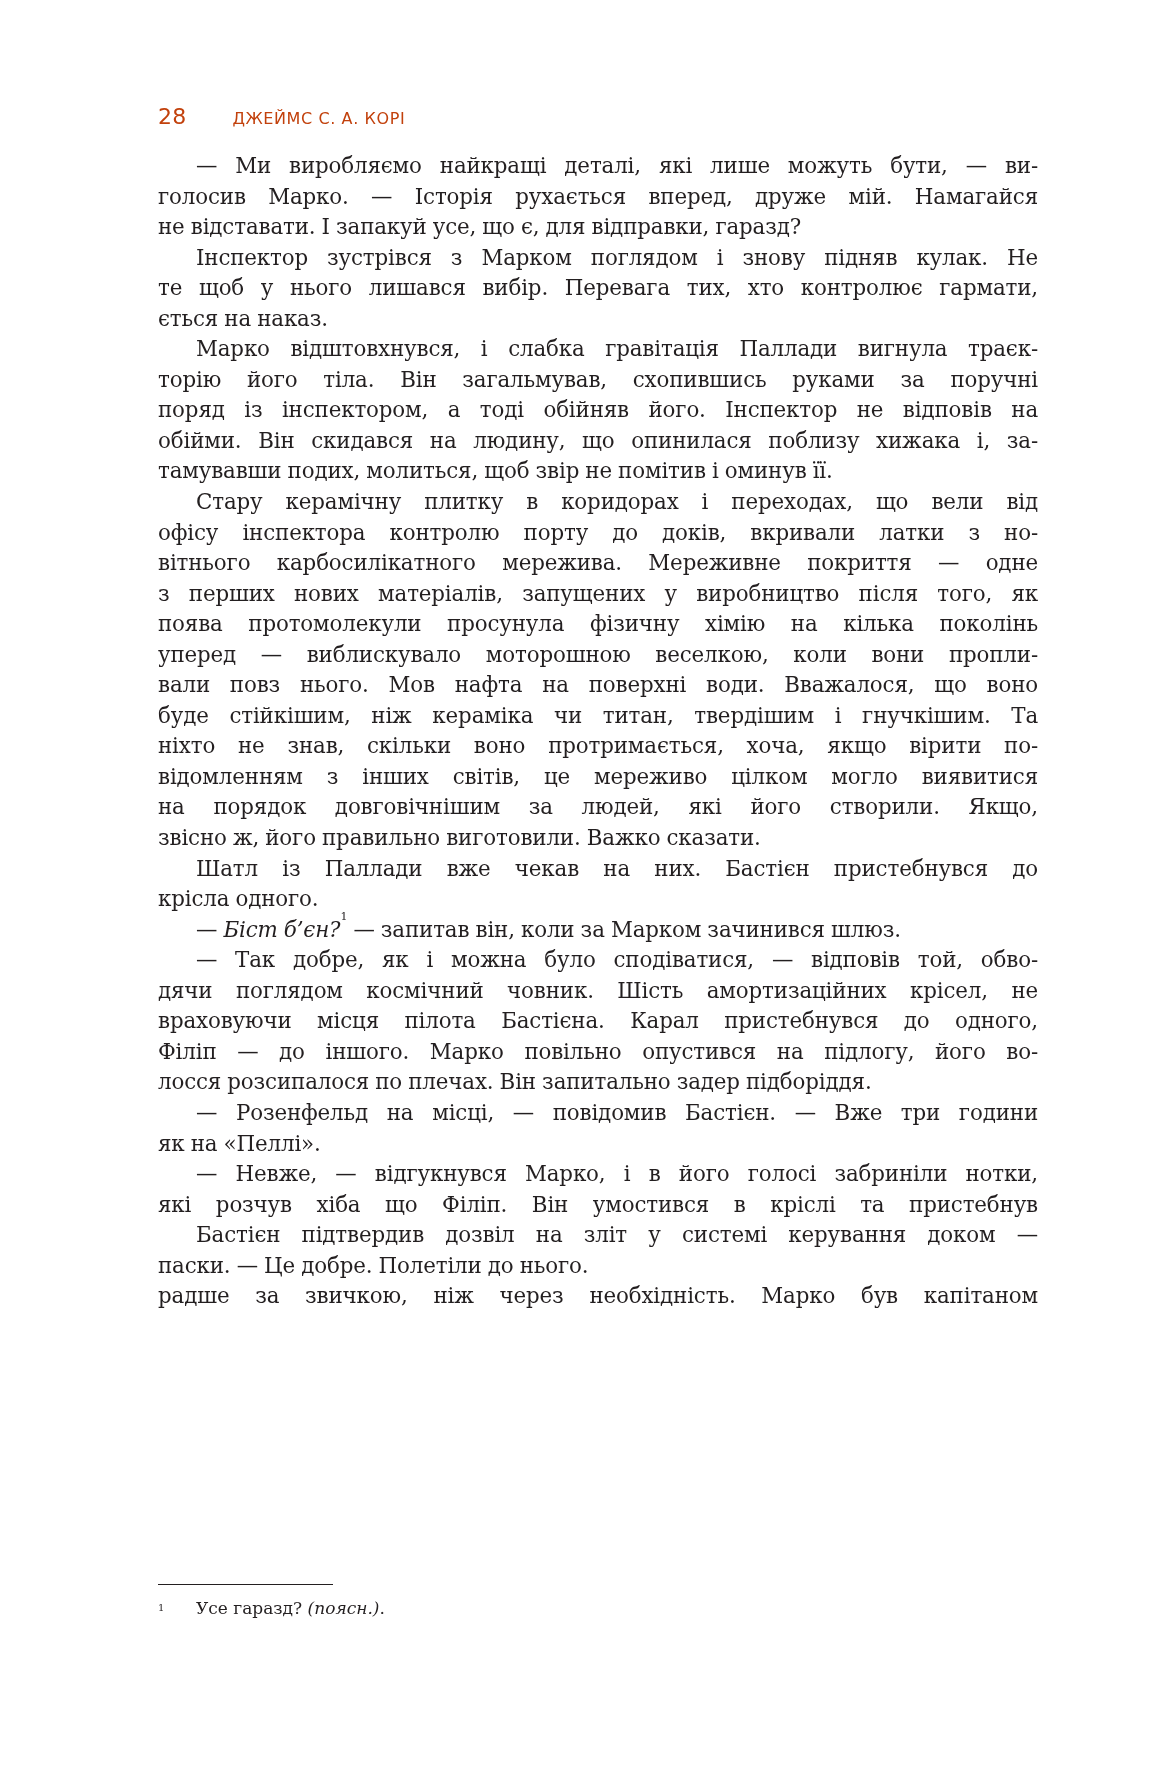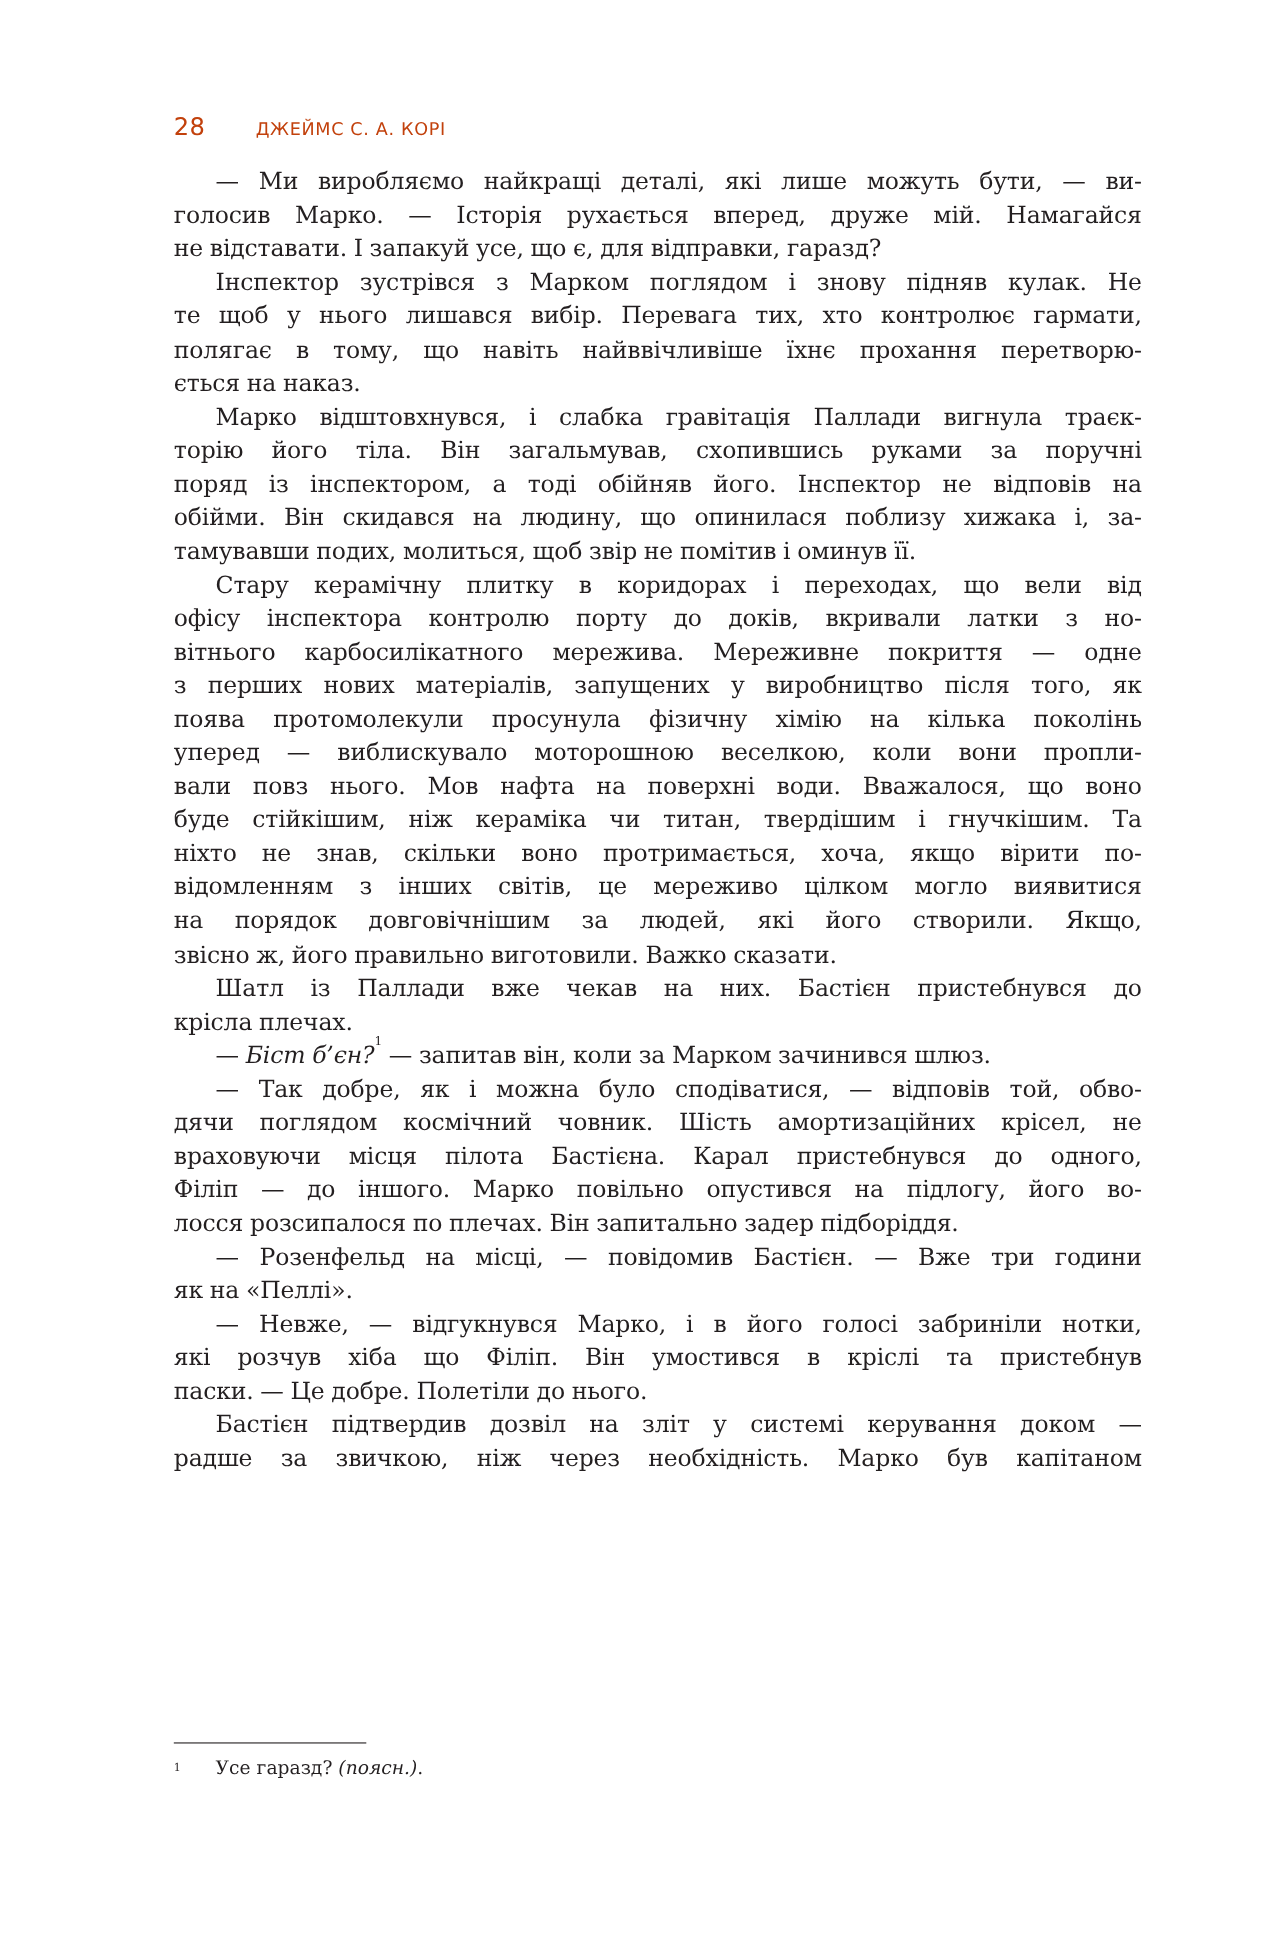--- a/index.html
+++ b/index.html
@@ -112,53 +112,52 @@
   <span class="page-number">28</span>
   <span class="author">ДЖЕЙМС С. А. КОРІ</span>
 </div>
 
 <div class="body-text" id="body-text">
     <span class="line indent"><span class="line-inner"><span>— Ми виробляємо найкращі деталі, які лише можуть бути, — ви-</span></span></span>
     <span class="line"><span class="line-inner"><span>голосив Марко. — Історія рухається вперед, друже мій. Намагайся</span></span></span>
     <span class="line last"><span class="line-inner"><span>не відставати. І запакуй усе, що є, для відправки, гаразд?</span></span></span>
     <span class="line indent"><span class="line-inner"><span>Інспектор зустрівся з Марком поглядом і знову підняв кулак. Не</span></span></span>
     <span class="line"><span class="line-inner"><span>те щоб у нього лишався вибір. Перевага тих, хто контролює гармати,</span></span></span>
-    <span class="line"><span class="line-inner"><span>полягає в тому, що навіть найввічливіше їхнє прохання перетворю-</span></span></span>
     <span class="line last"><span class="line-inner"><span>ється на наказ.</span></span></span>
     <span class="line indent"><span class="line-inner"><span>Марко відштовхнувся, і слабка гравітація Паллади вигнула траєк-</span></span></span>
     <span class="line"><span class="line-inner"><span>торію його тіла. Він загальмував, схопившись руками за поручні</span></span></span>
     <span class="line"><span class="line-inner"><span>поряд із інспектором, а тоді обійняв його. Інспектор не відповів на</span></span></span>
     <span class="line"><span class="line-inner"><span>обійми. Він скидався на людину, що опинилася поблизу хижака і, за-</span></span></span>
     <span class="line last"><span class="line-inner"><span>тамувавши подих, молиться, щоб звір не помітив і оминув її.</span></span></span>
     <span class="line indent"><span class="line-inner"><span>Стару керамічну плитку в коридорах і переходах, що вели від</span></span></span>
     <span class="line"><span class="line-inner"><span>офісу інспектора контролю порту до доків, вкривали латки з но-</span></span></span>
     <span class="line"><span class="line-inner"><span>вітнього карбосилікатного мережива. Мереживне покриття — одне</span></span></span>
     <span class="line"><span class="line-inner"><span>з перших нових матеріалів, запущених у виробництво після того, як</span></span></span>
     <span class="line"><span class="line-inner"><span>поява протомолекули просунула фізичну хімію на кілька поколінь</span></span></span>
     <span class="line"><span class="line-inner"><span>уперед — виблискувало моторошною веселкою, коли вони пропли-</span></span></span>
     <span class="line"><span class="line-inner"><span>вали повз нього. Мов нафта на поверхні води. Вважалося, що воно</span></span></span>
     <span class="line"><span class="line-inner"><span>буде стійкішим, ніж кераміка чи титан, твердішим і гнучкішим. Та</span></span></span>
     <span class="line"><span class="line-inner"><span>ніхто не знав, скільки воно протримається, хоча, якщо вірити по-</span></span></span>
     <span class="line"><span class="line-inner"><span>відомленням з інших світів, це мереживо цілком могло виявитися</span></span></span>
     <span class="line"><span class="line-inner"><span>на порядок довговічнішим за людей, які його створили. Якщо,</span></span></span>
     <span class="line last"><span class="line-inner"><span>звісно ж, його правильно виготовили. Важко сказати.</span></span></span>
     <span class="line indent"><span class="line-inner"><span>Шатл із Паллади вже чекав на них. Бастієн пристебнувся до</span></span></span>
-    <span class="line last"><span class="line-inner"><span>крісла плечах.</span></span></span>
+    <span class="line last"><span class="line-inner"><span>крісла одного.</span></span></span>
     <span class="line indent last"><span class="line-inner"><span>— </span><em>Біст б’єн?</em><sup>1</sup> <span>— запитав він, коли за Марком зачинився шлюз.</span></span></span>
     <span class="line indent"><span class="line-inner"><span>— Так добре, як і можна було сподіватися, — відповів той, обво-</span></span></span>
     <span class="line"><span class="line-inner"><span>дячи поглядом космічний човник. Шість амортизаційних крісел, не</span></span></span>
     <span class="line"><span class="line-inner"><span>враховуючи місця пілота Бастієна. Карал пристебнувся до одного,</span></span></span>
     <span class="line"><span class="line-inner"><span>Філіп — до іншого. Марко повільно опустився на підлогу, його во-</span></span></span>
     <span class="line last"><span class="line-inner"><span>лосся розсипалося по плечах. Він запитально задер підборіддя.</span></span></span>
     <span class="line indent"><span class="line-inner"><span>— Розенфельд на місці, — повідомив Бастієн. — Вже три години</span></span></span>
     <span class="line last"><span class="line-inner"><span>як на «Пеллі».</span></span></span>
     <span class="line indent"><span class="line-inner"><span>— Невже, — відгукнувся Марко, і в його голосі забриніли нотки,</span></span></span>
     <span class="line"><span class="line-inner"><span>які розчув хіба що Філіп. Він умостився в кріслі та пристебнув</span></span></span>
+    <span class="line indent"><span class="line-inner"><span>Бастієн підтвердив дозвіл на зліт у системі керування доком —</span></span></span>
     <span class="line last"><span class="line-inner"><span>паски. — Це добре. Полетіли до нього.</span></span></span>
-    <span class="line indent"><span class="line-inner"><span>Бастієн підтвердив дозвіл на зліт у системі керування доком —</span></span></span>
     <span class="line"><span class="line-inner"><span>радше за звичкою, ніж через необхідність. Марко був капітаном</span></span></span>
   </div>
 
 <div class="footnote-rule"></div>
 
 <div class="footnote">
   <span class="footnote-mark">1</span>
   <span><span>Усе гаразд? </span><em>(поясн.)</em><span>.</span></span>
 </div>
 

